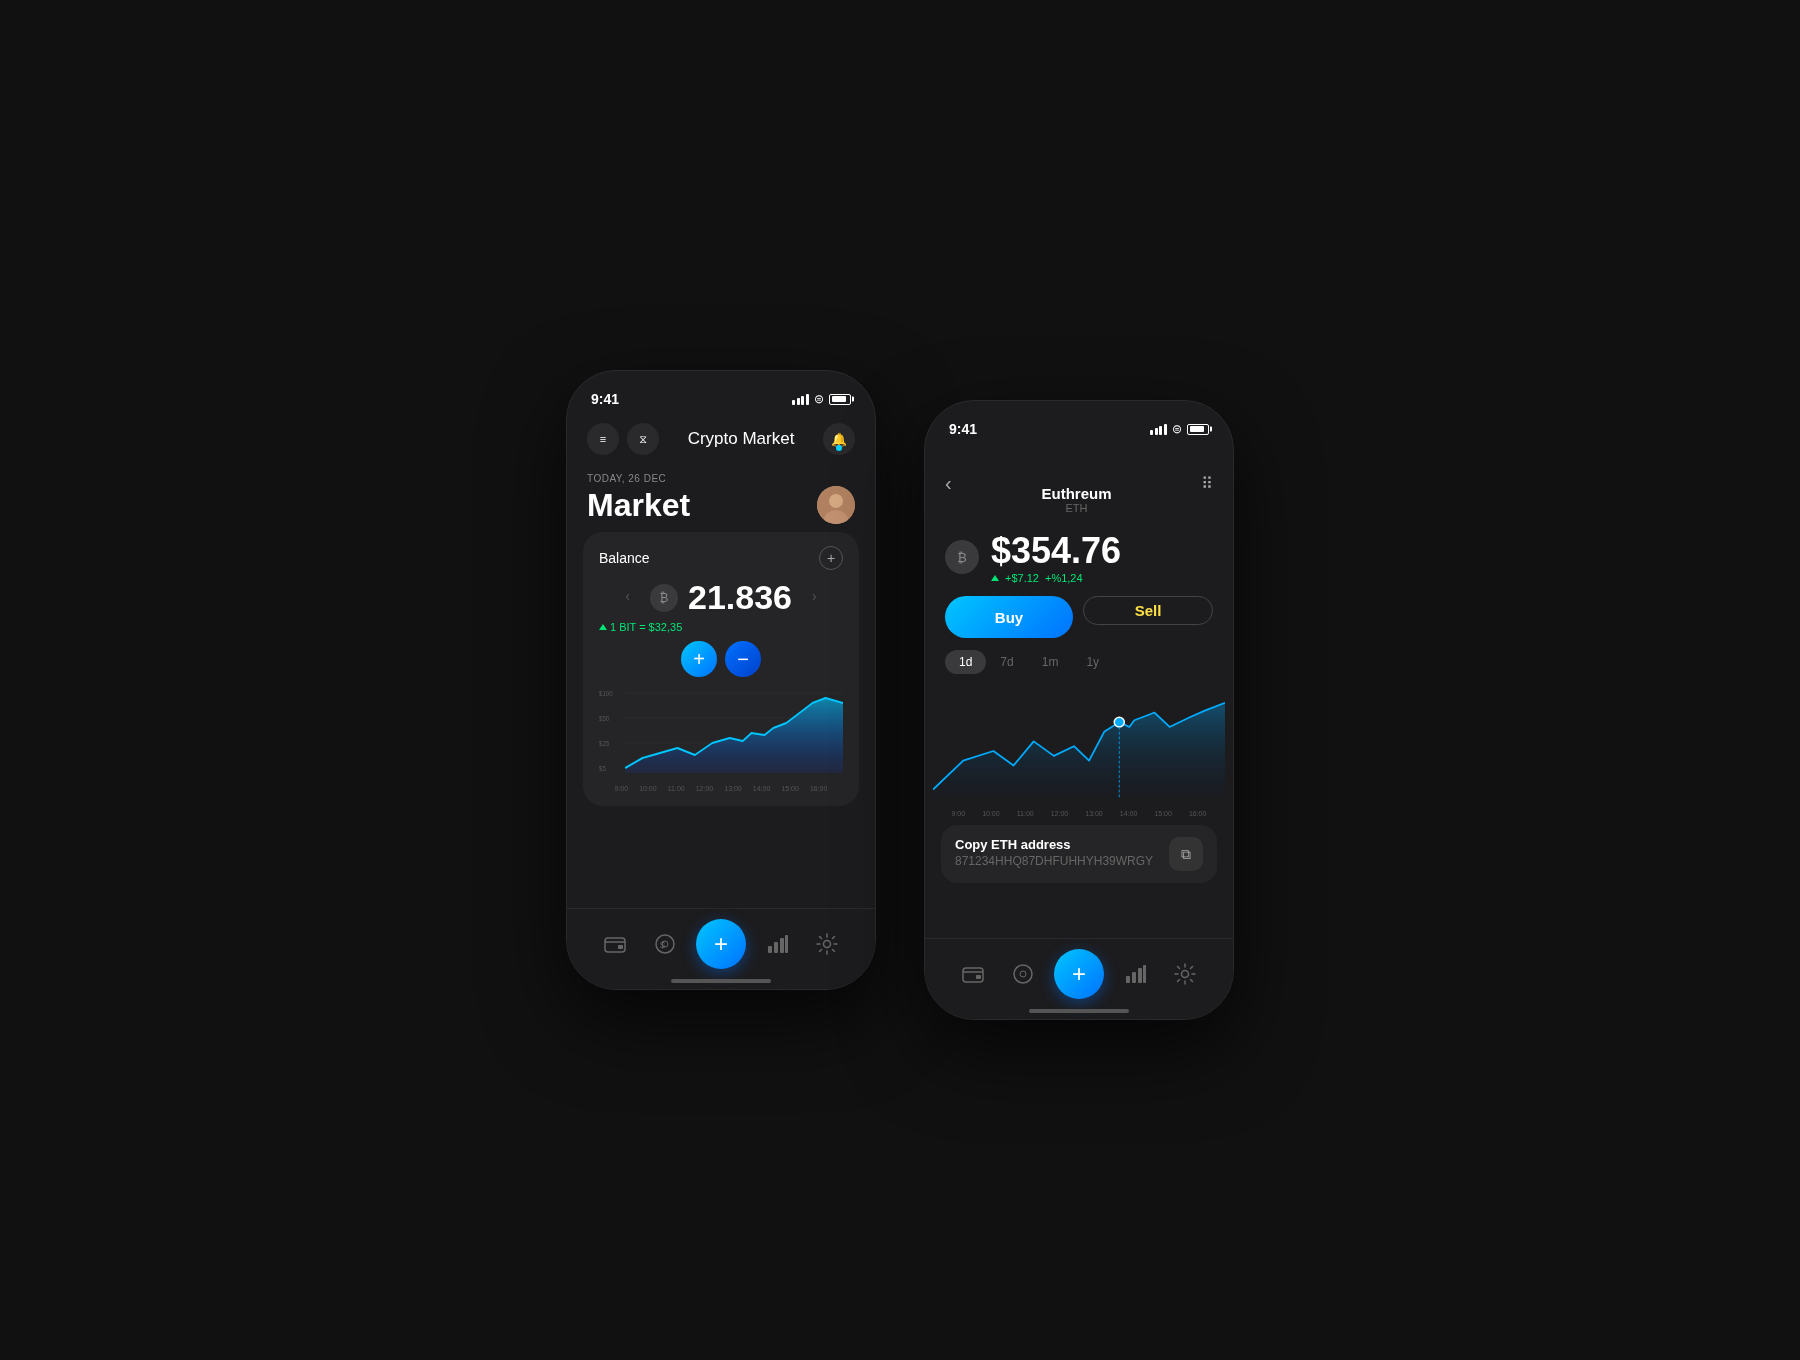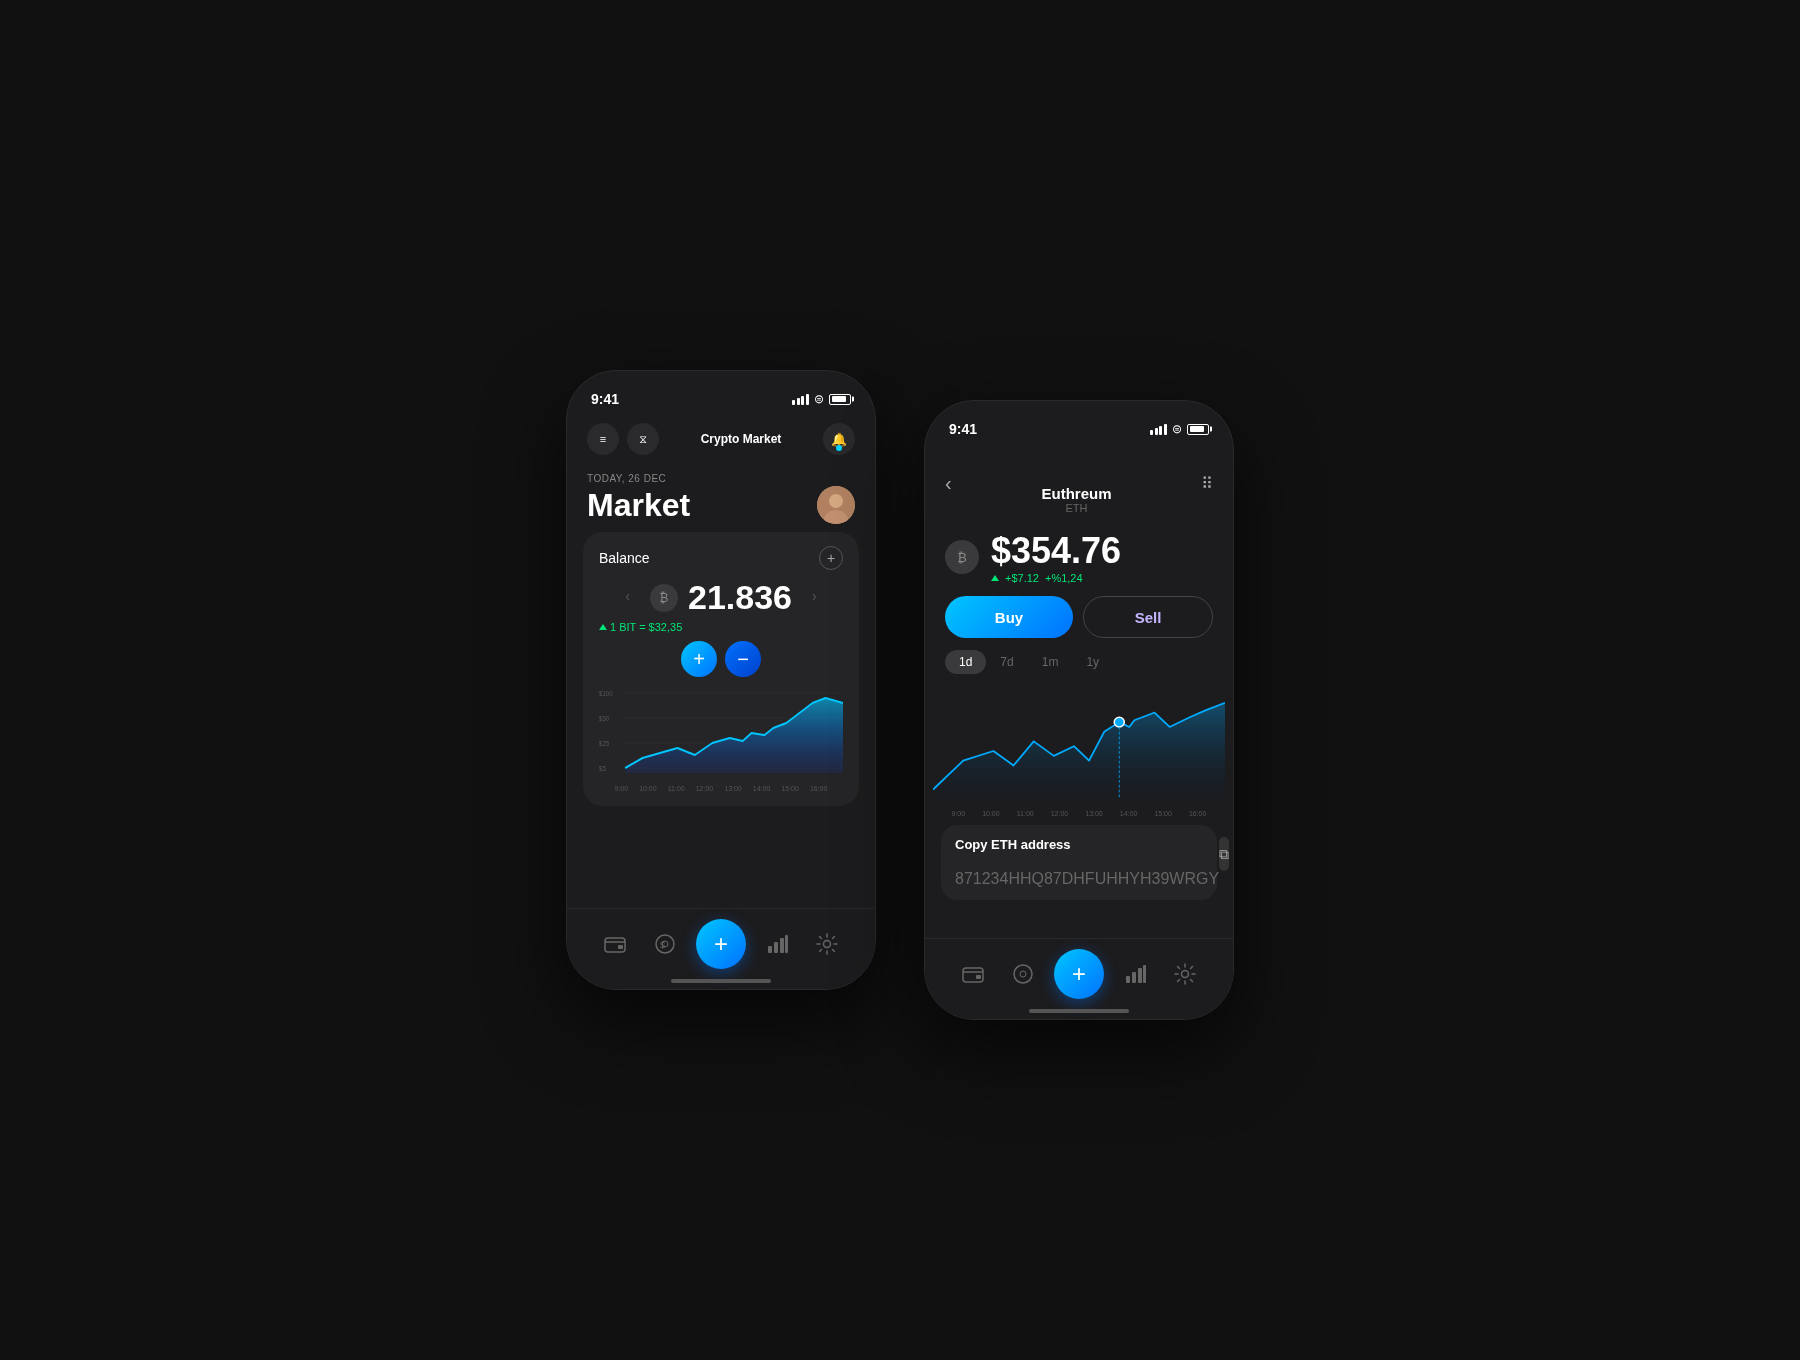--- a/index.html
+++ b/index.html
@@ -121,22 +121,22 @@
       font-size: 11px;
       cursor: pointer;
     }
 
     .nav-left {
       display: flex;
       gap: 8px;
     }
 
     .nav-title {
-      font-size: 12px;
-      font-weight: 700;
+      font-size: 17px;
+      font-weight: 400;
       color: #ffffff;
     }
 
     .nav-bell {
       width: 32px;
       height: 32px;
       border-radius: 50%;
       background: #2a2a2c;
       display: flex;
       align-items: center;
@@ -489,30 +489,30 @@
       align-items: center;
       justify-content: center;
       font-size: 15px;
       font-weight: 600;
       color: #fff;
       cursor: pointer;
     }
 
     .sell-btn {
       flex: 1;
-      height: 42px;
+      height: 29px;
       border-radius: 21px;
       border: 1.5px solid #444;
       background: transparent;
       display: flex;
       align-items: center;
       justify-content: center;
       font-size: 15px;
       font-weight: 600;
-      color: #c4b5fd;
+      color: #fde047;
       cursor: pointer;
     }
 
     
     .time-filter {
       display: flex;
       gap: 0;
       padding: 0 20px;
       margin-bottom: 0;
     }
@@ -565,23 +565,23 @@
       justify-content: space-between;
     }
 
     .copy-address-text {}
     .copy-address-label {
       font-size: 13px;
       font-weight: 600;
       color: #fff;
     }
     .copy-address-hash {
-      font-size: 16px;
+      font-size: 12px;
       color: #666;
-      margin-top: 18px;
+      margin-top: 2px;
     }
 
     .copy-btn {
       width: 34px;
       height: 34px;
       border-radius: 10px;
       background: #333;
       display: flex;
       align-items: center;
       justify-content: center;

